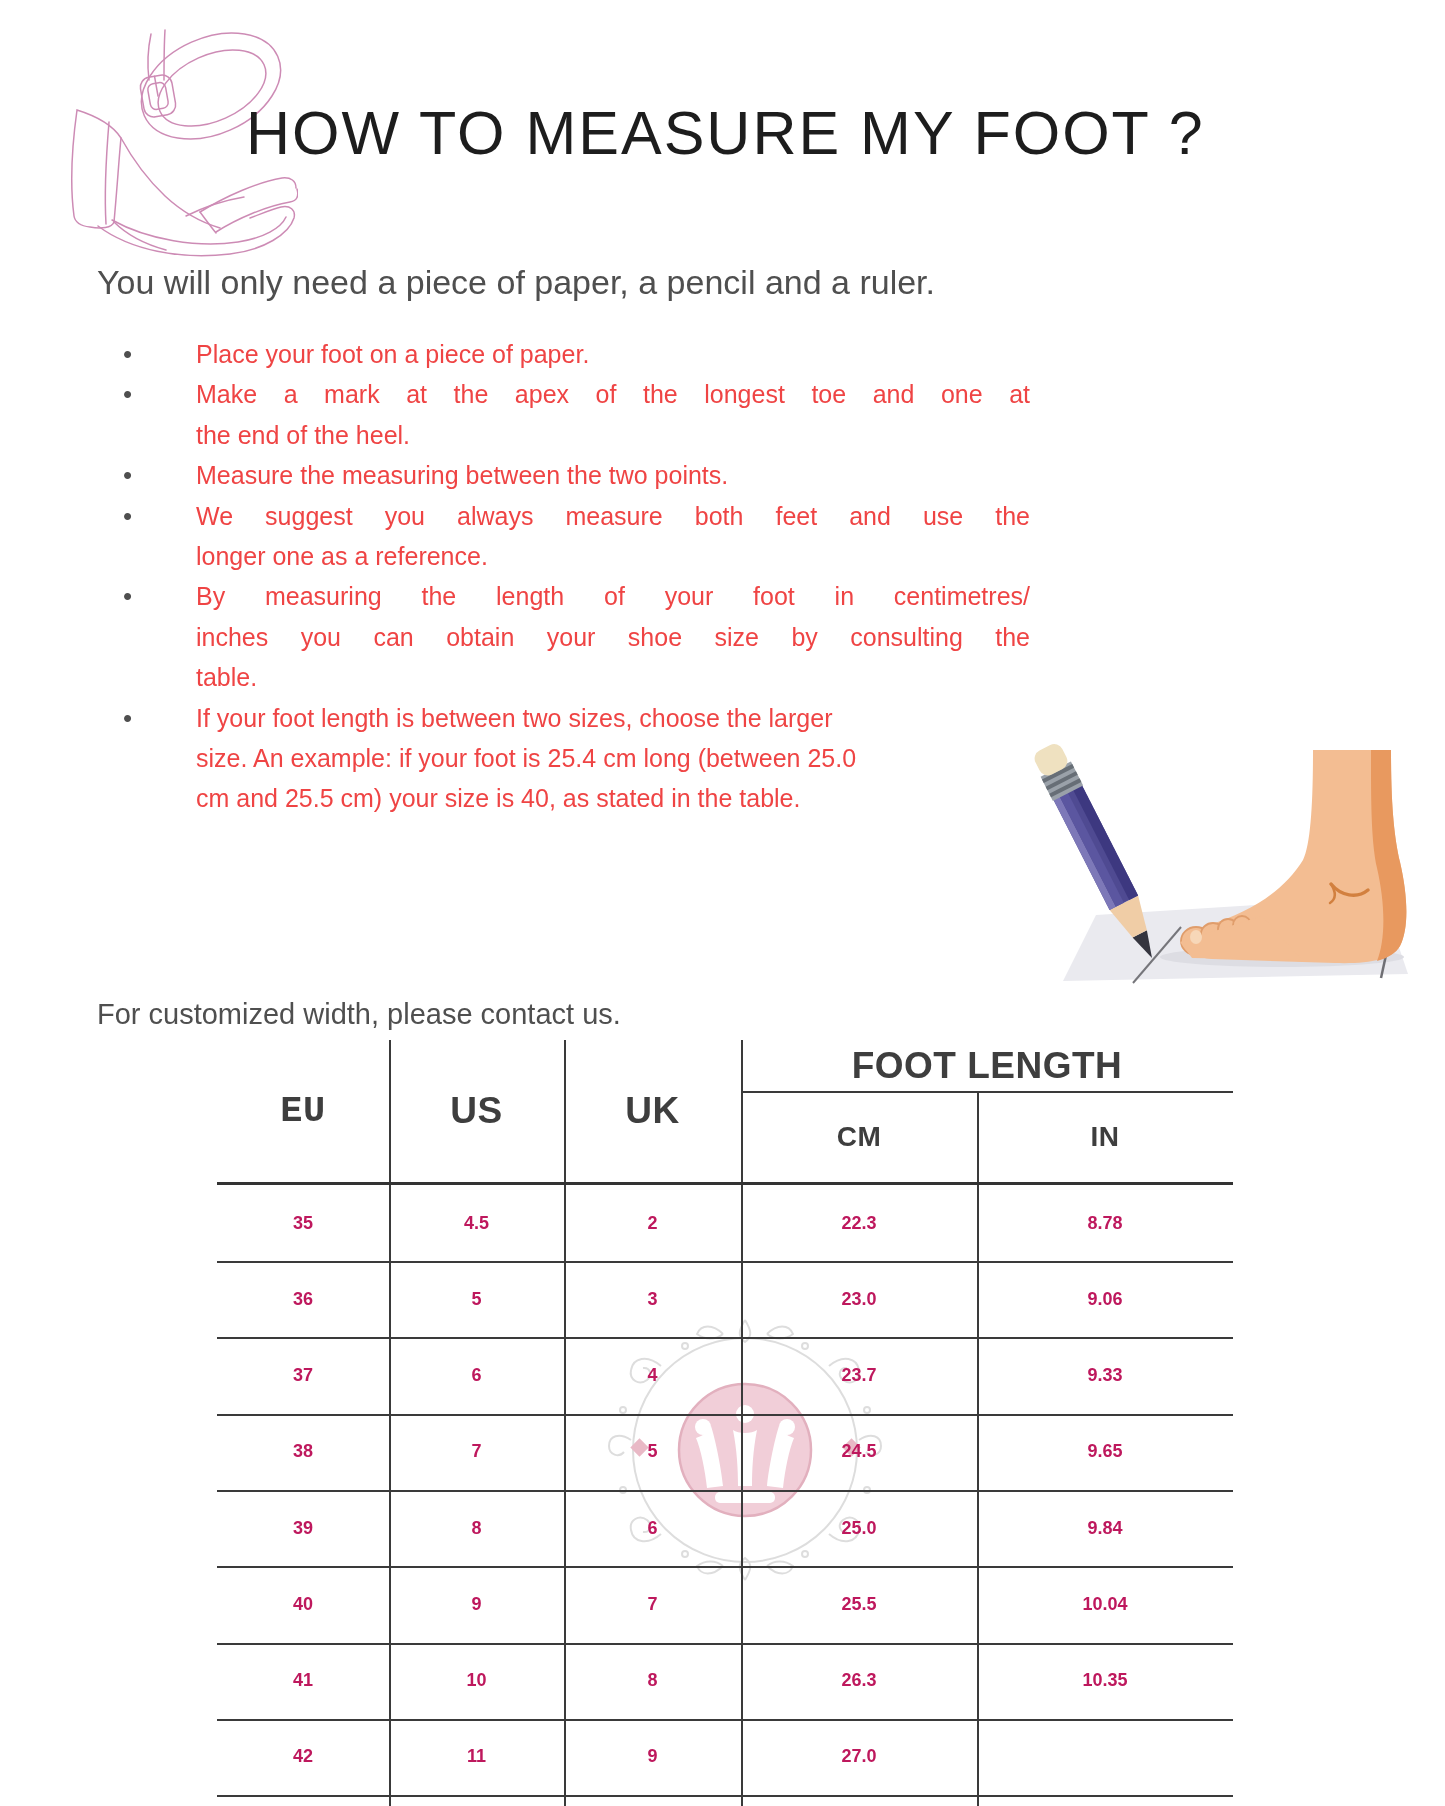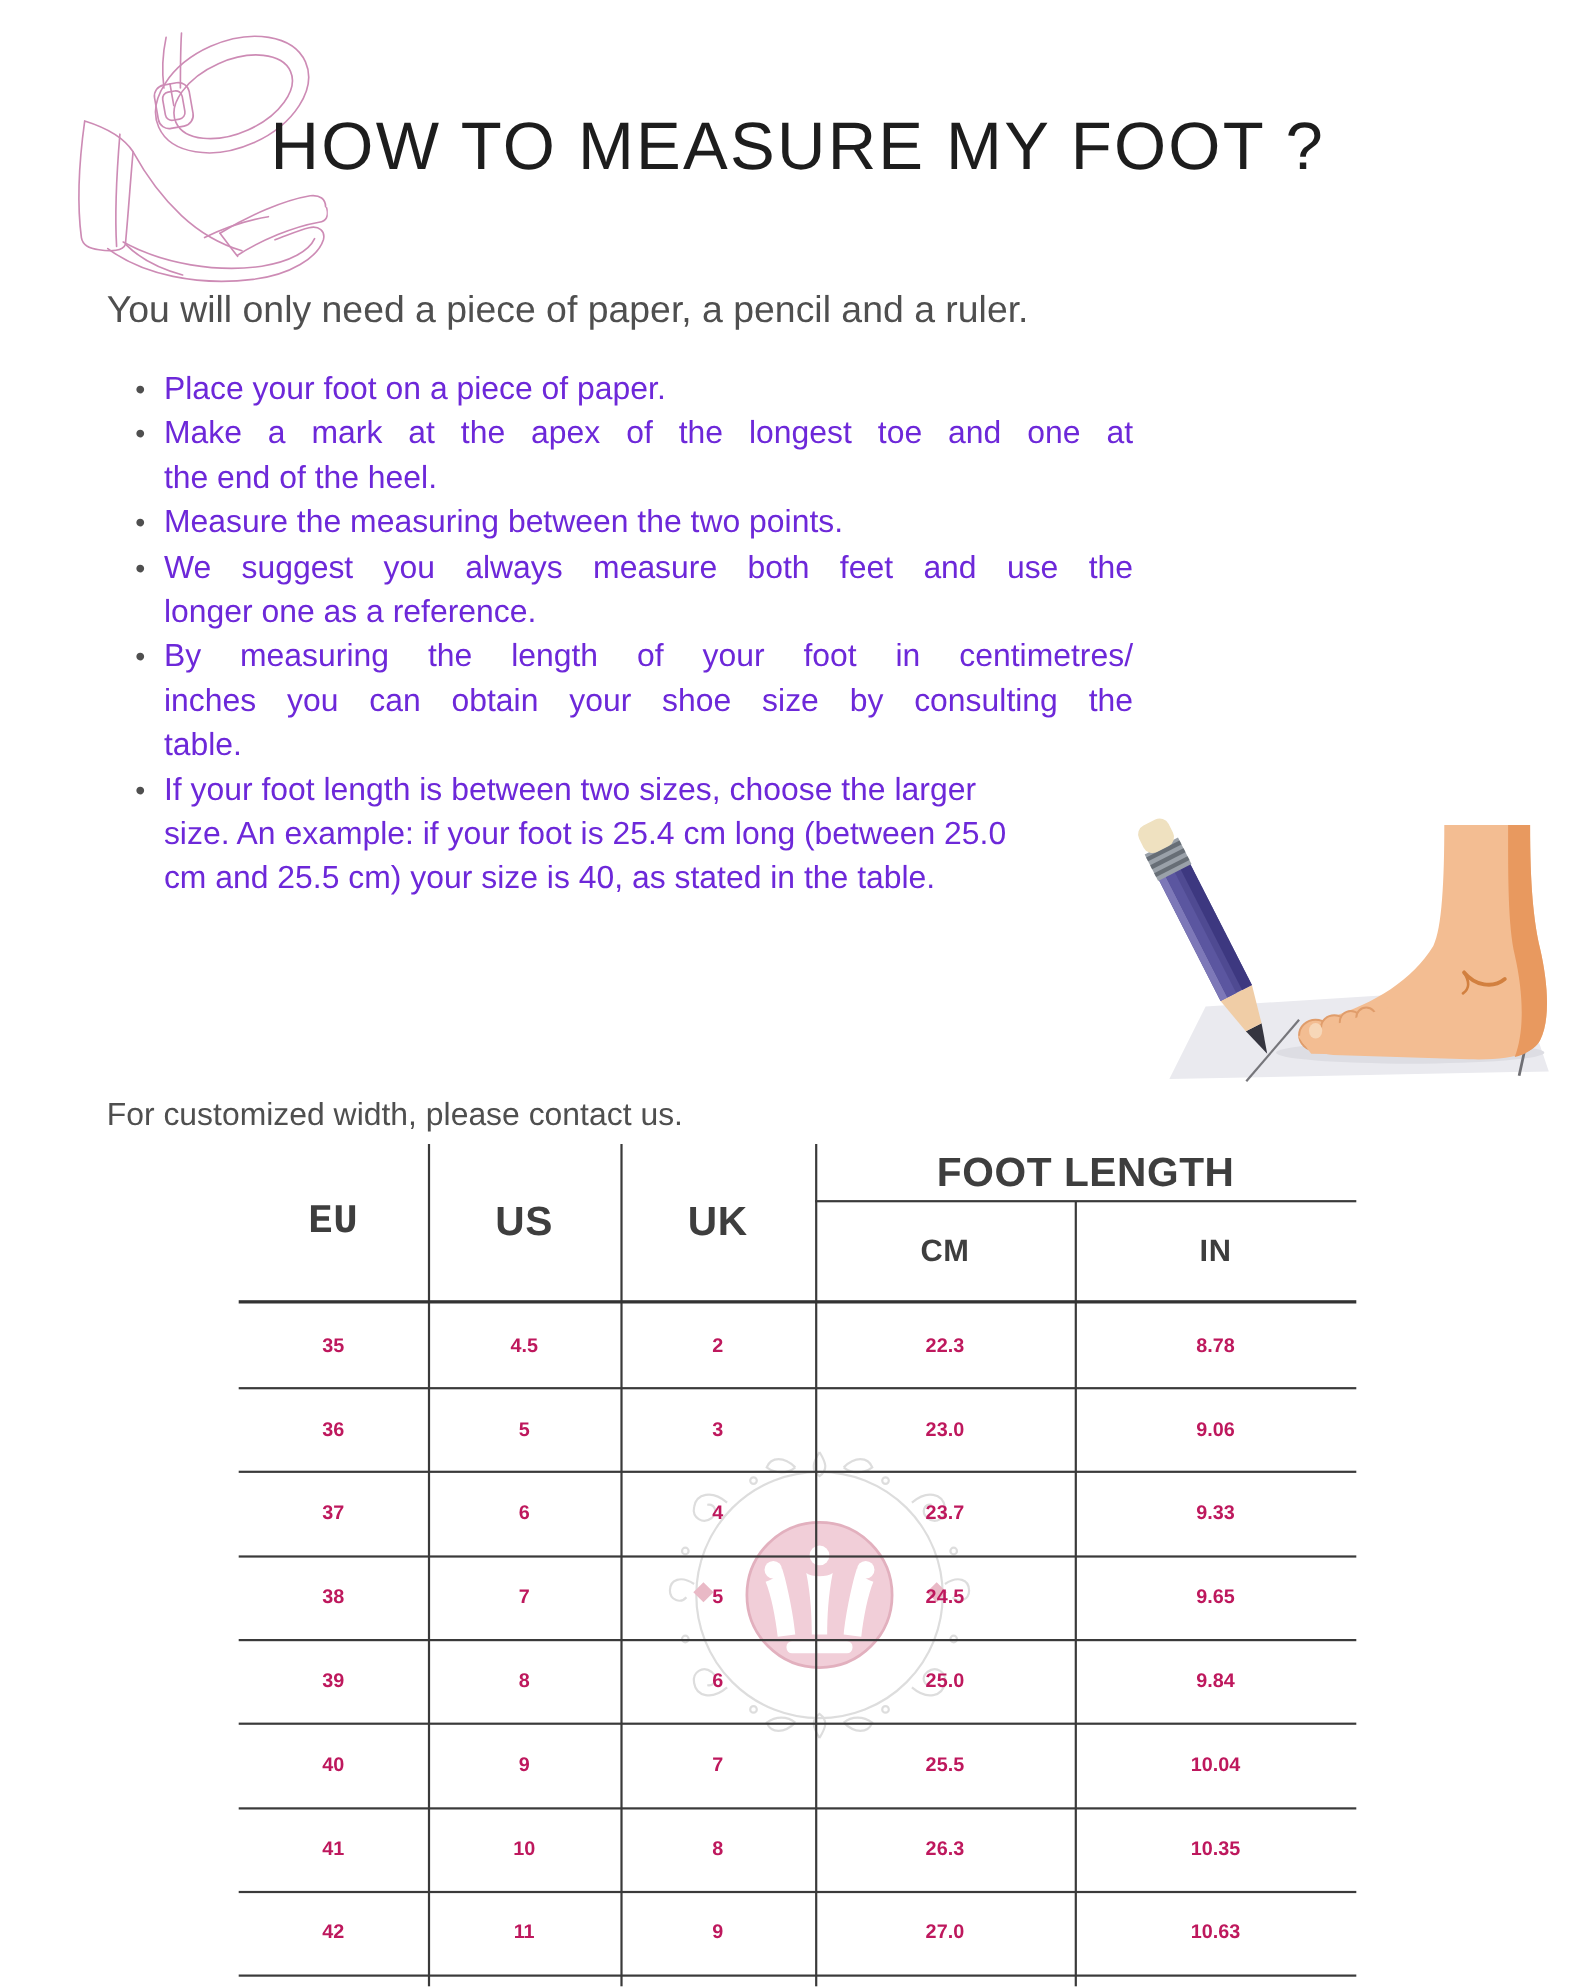--- a/index.html
+++ b/index.html
@@ -14,21 +14,21 @@
     left:246px;top:98px;font-size:61px;letter-spacing:2px;color:#1d1d1d;
     font-weight:400;white-space:nowrap;line-height:70px;
   }
 
   
   .intro-text{left:97px;top:262px;font-size:34px;color:#4f4f4f;line-height:40px;white-space:nowrap;}
   .bullets{left:123px;top:334px;width:907px;}
   .bullet{display:flex;}
   .bullet .mark{width:26px;font-size:26px;color:#4f4f4f;line-height:40.4px;text-align:left;}
   .bullet .lines{width:881px;}
-  .bline{font-size:29px;line-height:40.4px;color:#6d28d9;text-align:justify;}
+  .bline{font-size:25px;line-height:40.4px;color:#ef4444;text-align:justify;margin-left:47px;}
   .bline.just{text-align-last:justify;}
   .contact-note{left:97px;top:966px;font-size:29px;color:#4f4f4f;line-height:40px;white-space:nowrap;margin-top:28px;}
 
   
   .size-table{left:217px;top:1040px;width:1016px;height:766px;z-index:2;}
   .tline{position:absolute;background:#3a3a3a;}
   .hcell{position:absolute;display:flex;align-items:center;justify-content:center;
          font-weight:bold;color:#3e3e3e;}
   .hcell.big{font-size:37px;letter-spacing:0.5px;}
   .hcell.sub{font-size:28px;letter-spacing:0.5px;}
@@ -253,15 +253,14 @@
     <div class="cell">10.04</div>
     <div class="cell">41</div>
     <div class="cell">10</div>
     <div class="cell">8</div>
     <div class="cell">26.3</div>
     <div class="cell">10.35</div>
     <div class="cell">42</div>
     <div class="cell">11</div>
     <div class="cell">9</div>
     <div class="cell">27.0</div>
-    <div class="cell">10.63</div>
   </div>
 </div>
 
 </body></html>

